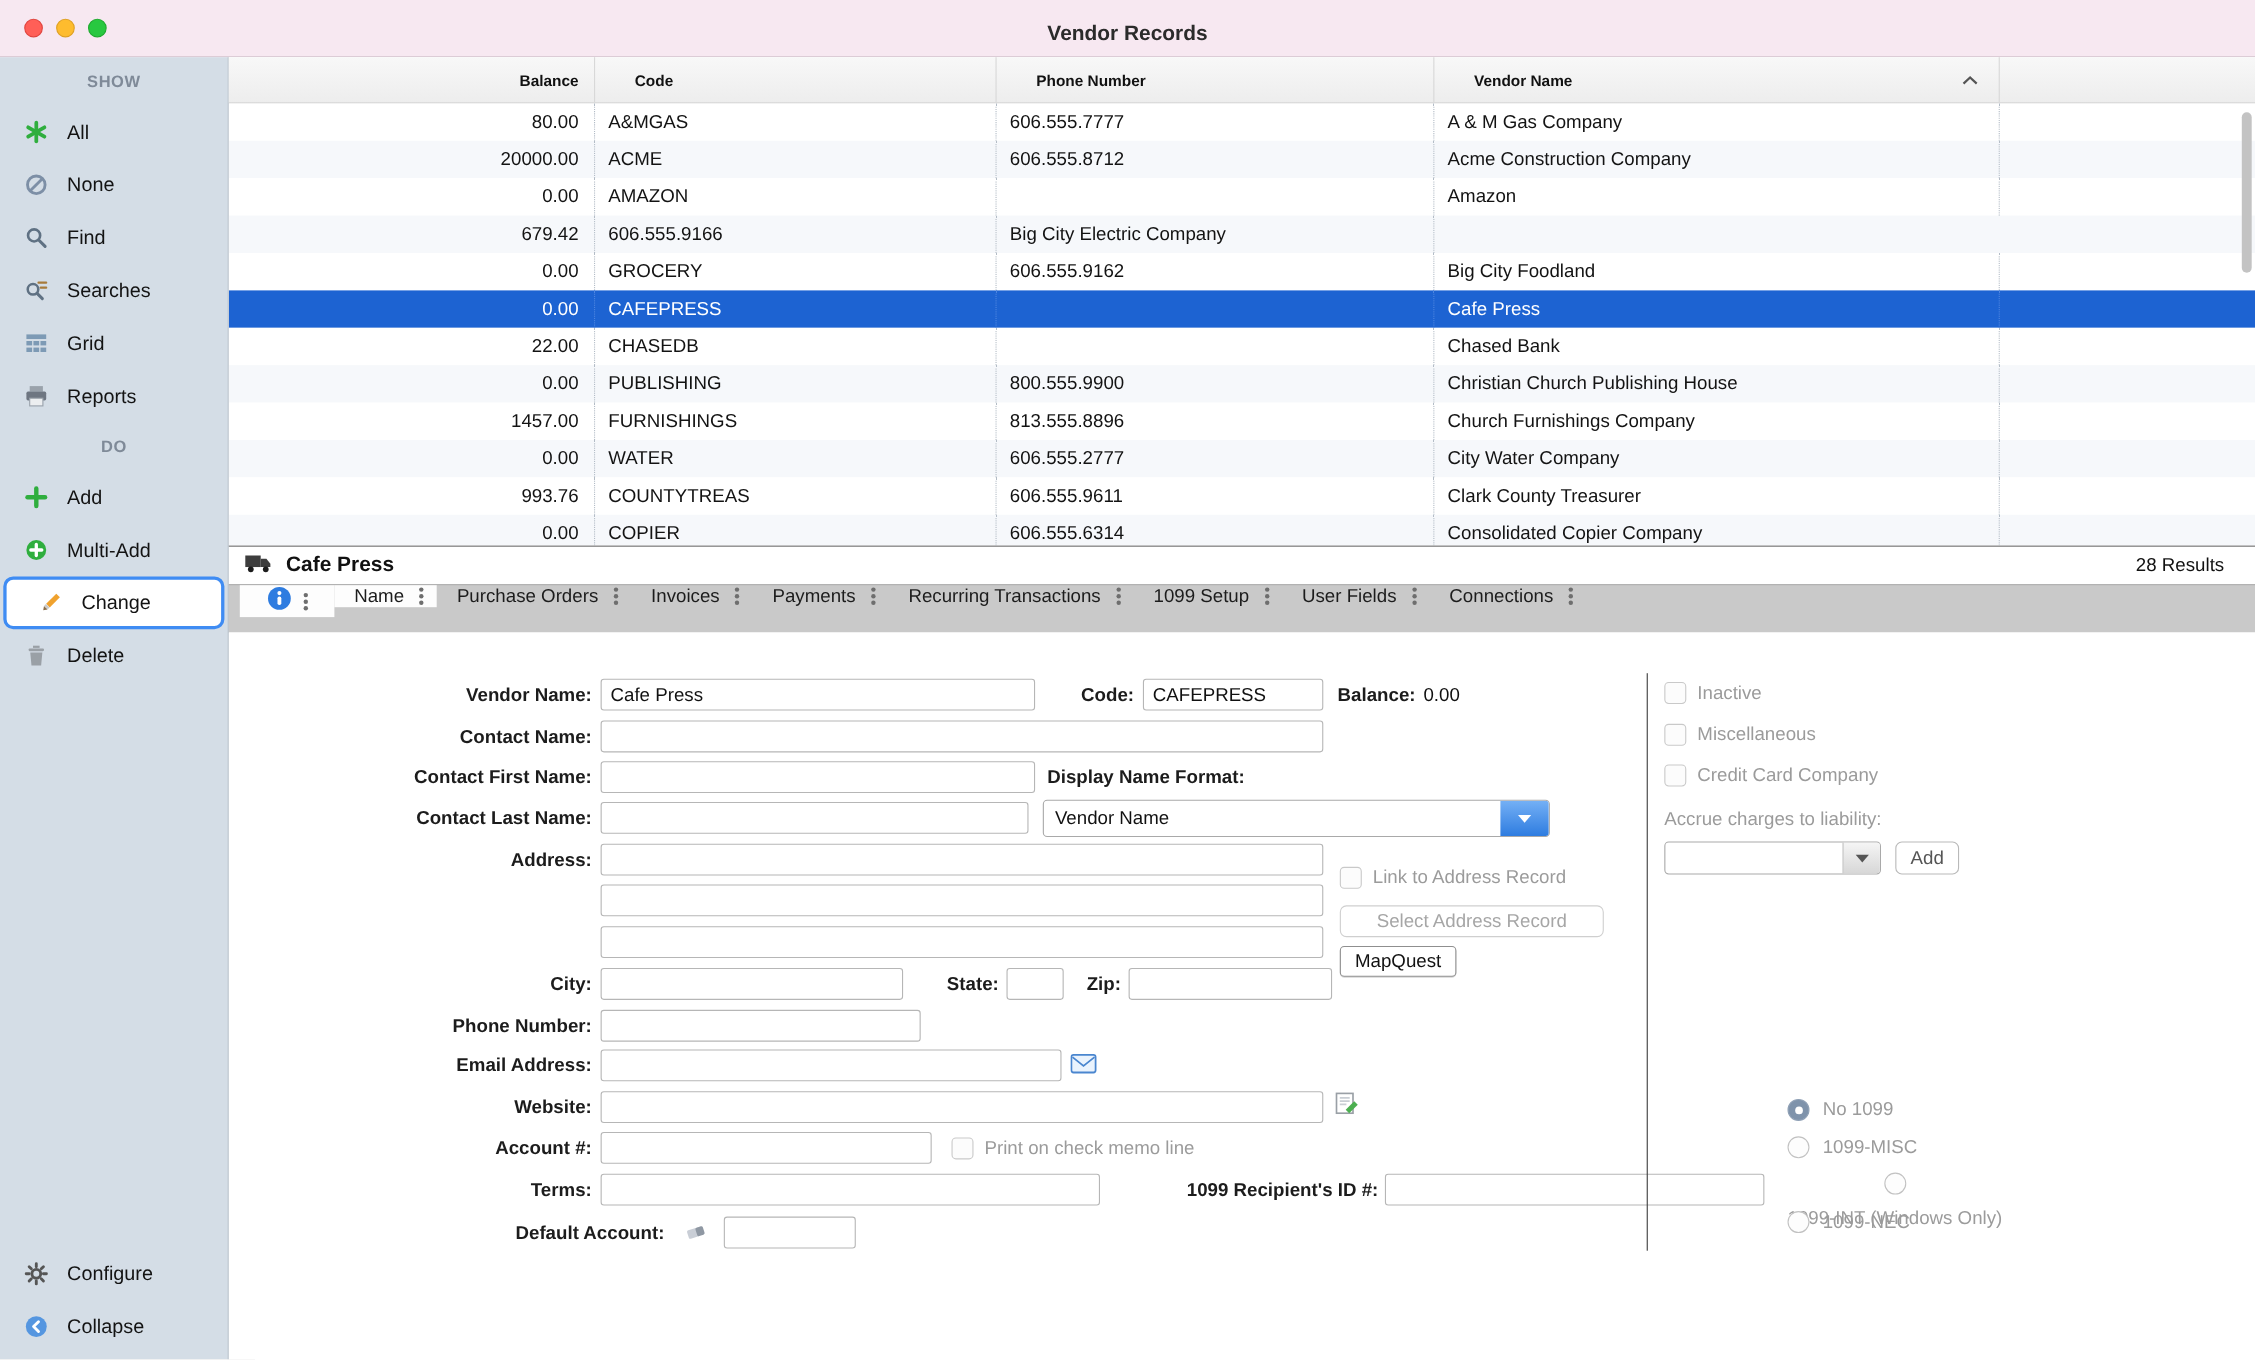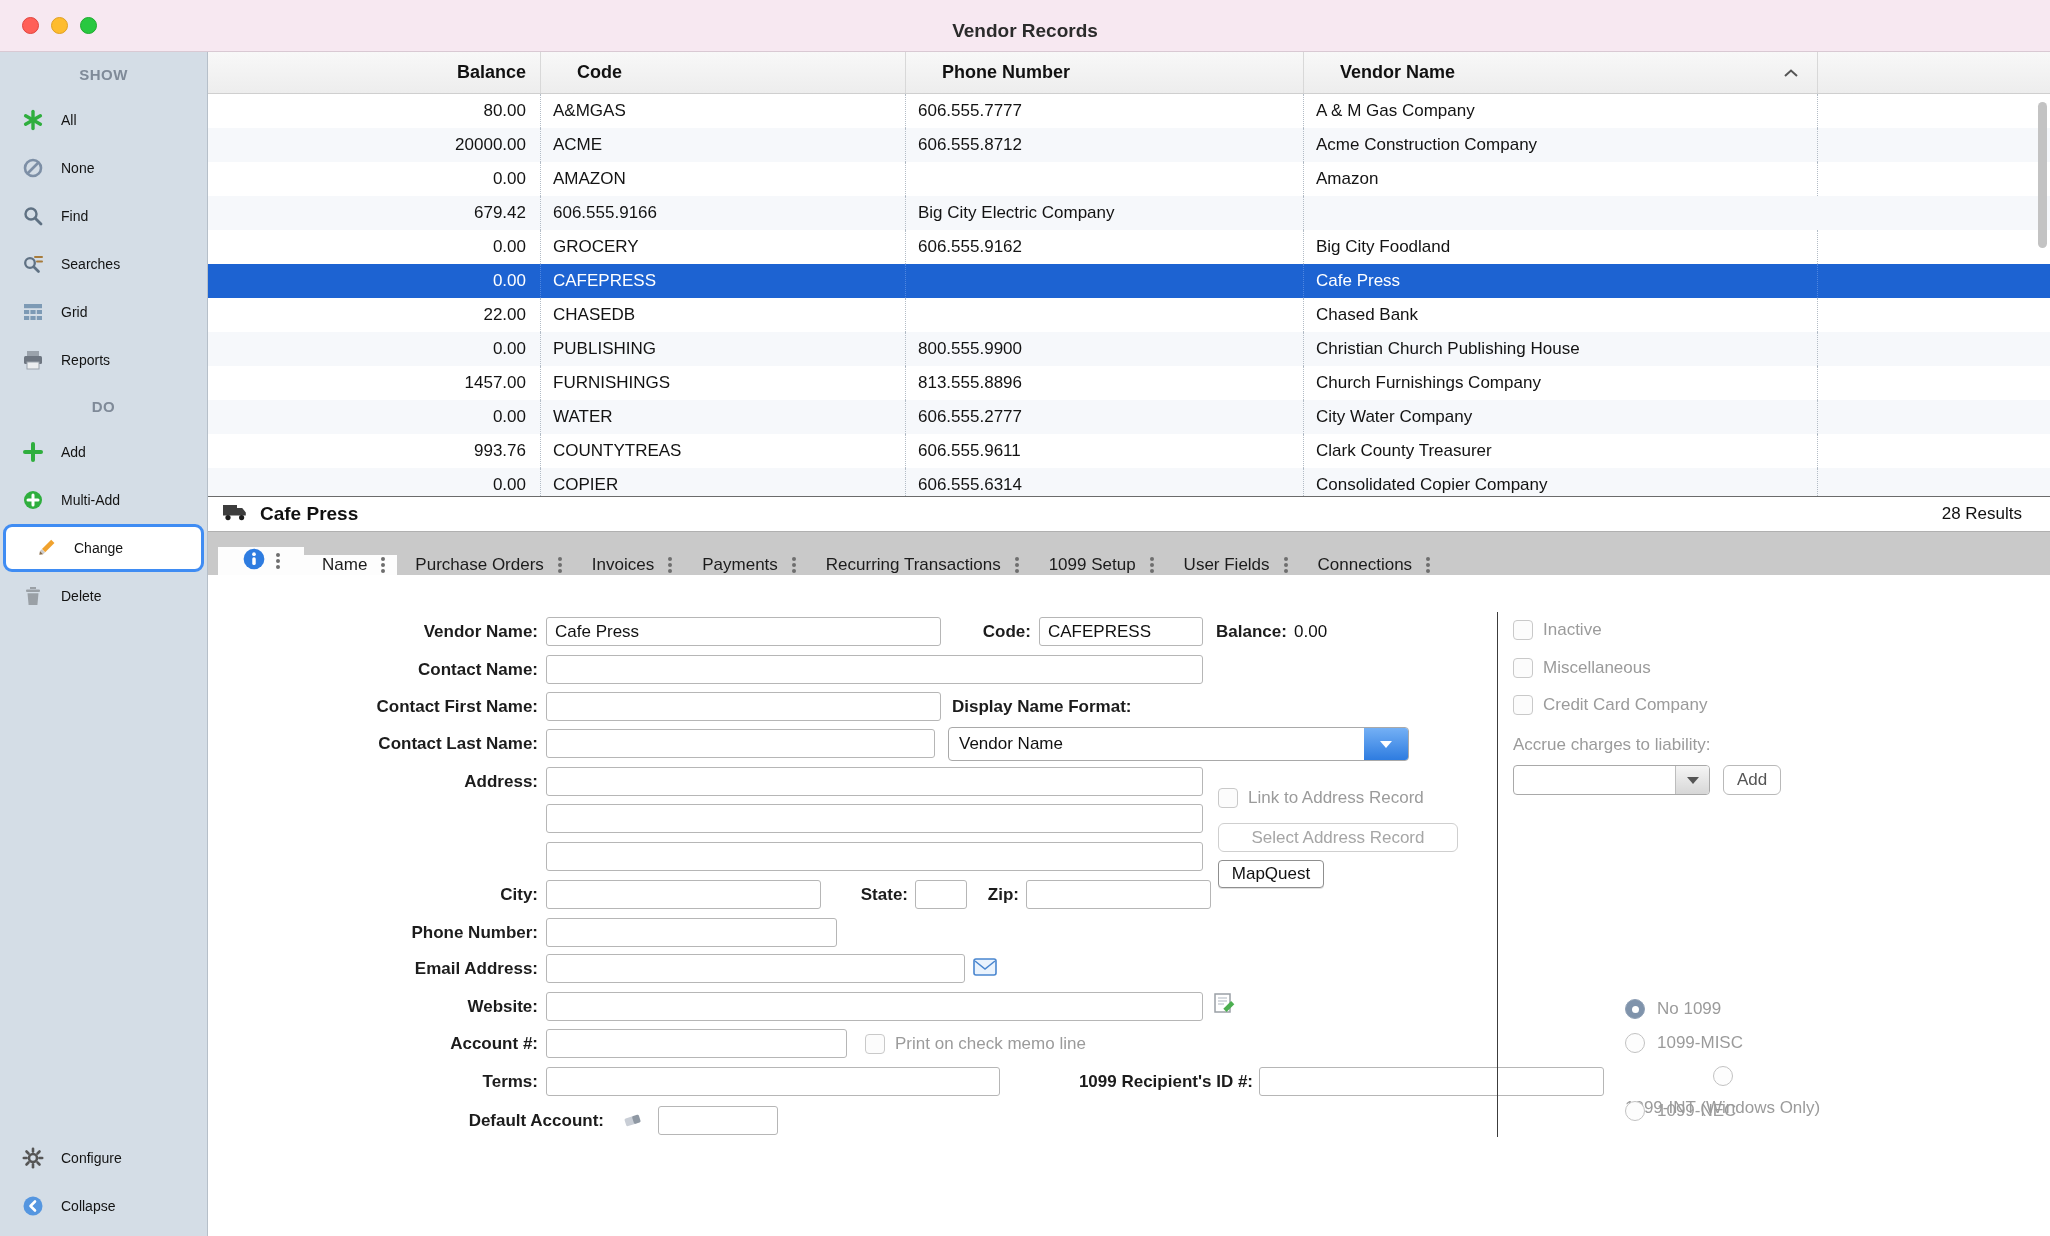--- a/index.html
+++ b/index.html
@@ -18,31 +18,31 @@
   .light.yellow { background:#febc2e; border:1px solid #dfa023; }
   .light.green { background:#28c840; border:1px solid #1eaa2e; }
 
   
   .sidebar { position:absolute; left:0; top:52px; width:208px; height:1184px;
     background:#d4dde6; border-right:1px solid #b6bfc9;
     display:flex; flex-direction:column; }
   .side-header { height:44px; display:flex; align-items:center; justify-content:center;
     font-size:15px; font-weight:700; color:#7f8a98; letter-spacing:0.5px; }
   .side-item { height:48px; display:flex; align-items:center; padding-left:20px; gap:15px;
-    font-size:14px; color:#131313; }
+    font-size:18px; color:#131313; }
   .side-item.selected { margin:0 3px; padding-left:27px; border:3px solid #3f8cf3;
     border-radius:9px; background:#fff; }
   .side-icon { width:26px; height:26px; display:flex; align-items:center; justify-content:center; flex-shrink:0; }
   .side-footer { margin-top:auto; padding-bottom:6px; }
 
   
   .vtable { position:absolute; left:208px; top:52px; width:1842px; height:444px; background:#fff; }
   .thead { display:grid; grid-template-columns:332px 365px 398px 514px 1fr; height:42px;
     background:linear-gradient(#f8f8f8,#ededed); border-bottom:1px solid #cfcfcf; }
-  .th { display:flex; align-items:center; padding-left:12px; font-size:18px; font-weight:700; color:#111; }
+  .th { display:flex; align-items:center; padding-left:12px; font-size:14px; font-weight:700; color:#111; }
   .th + .th { border-left:1px solid #d8d8d8;padding-left:36px; }
   .th-balance { justify-content:flex-end; padding-right:14px; padding-left:0; }
   .th-vendor { justify-content:space-between; padding-right:18px; }
   .tbody { position:relative; height:402px; overflow:hidden; }
   .trow { display:grid; grid-template-columns:332px 365px 398px 514px 1fr; height:34px; background:#fff; }
   .trow:nth-child(even) { background:#f6f8fb; }
   .trow.sel { background:#1d63d2; }
   .td { display:flex; align-items:center; height:34px; padding-left:12px;
     font-size:17px; color:#131313; white-space:nowrap; overflow:hidden; }
   .td + .td { border-left:1px dotted #b3bcc6; }
@@ -56,21 +56,21 @@
   
   .record-bar { position:absolute; left:208px; top:496px; width:1842px; height:35px;
     background:#fff; border-top:1px solid #6b6b6b; display:flex; align-items:center;
     padding:0 28px 0 14px; gap:11px; }
   .record-bar .rname { font-size:19px; font-weight:700; color:#111; }
   .record-bar .spacer { flex:1; }
   .record-bar .rcount { font-size:17px; color:#111; }
 
   
   .tabstrip { position:absolute; left:208px; top:531px; width:1842px; height:44px;
-    background:#c9c9c9; border-top:1px solid #b0b0b0; display:flex; align-items:flex-end; }
+    background:#c9c9c9; border-top:1px solid #b0b0b0; display:flex; align-items:flex-start; }
   .tab-info { margin-left:10px; width:86px; background:#fdfdfd;
     display:flex; align-items:center; justify-content:center; }
   .tab { display:flex; align-items:center; padding-left:18px; font-size:17px; color:#1c1c1c; }
   .tab.active { background:#fdfdfd; }
   .vdots { width:4px; height:4px; border-radius:50%; background:#6e6e6e;
     box-shadow:0 -6px 0 #6e6e6e, 0 6px 0 #6e6e6e; margin:0 12px 0 14px; }
   .tab-info .vdots { margin:0 0 0 10px; }
   .tabfill { flex:1; background:#b4b4b4; }
 
   

